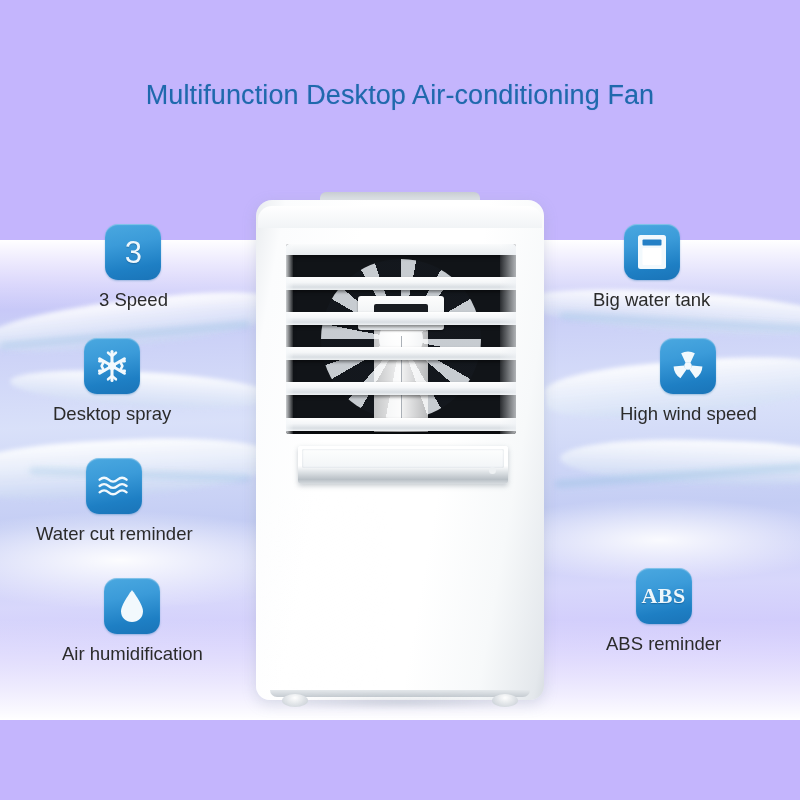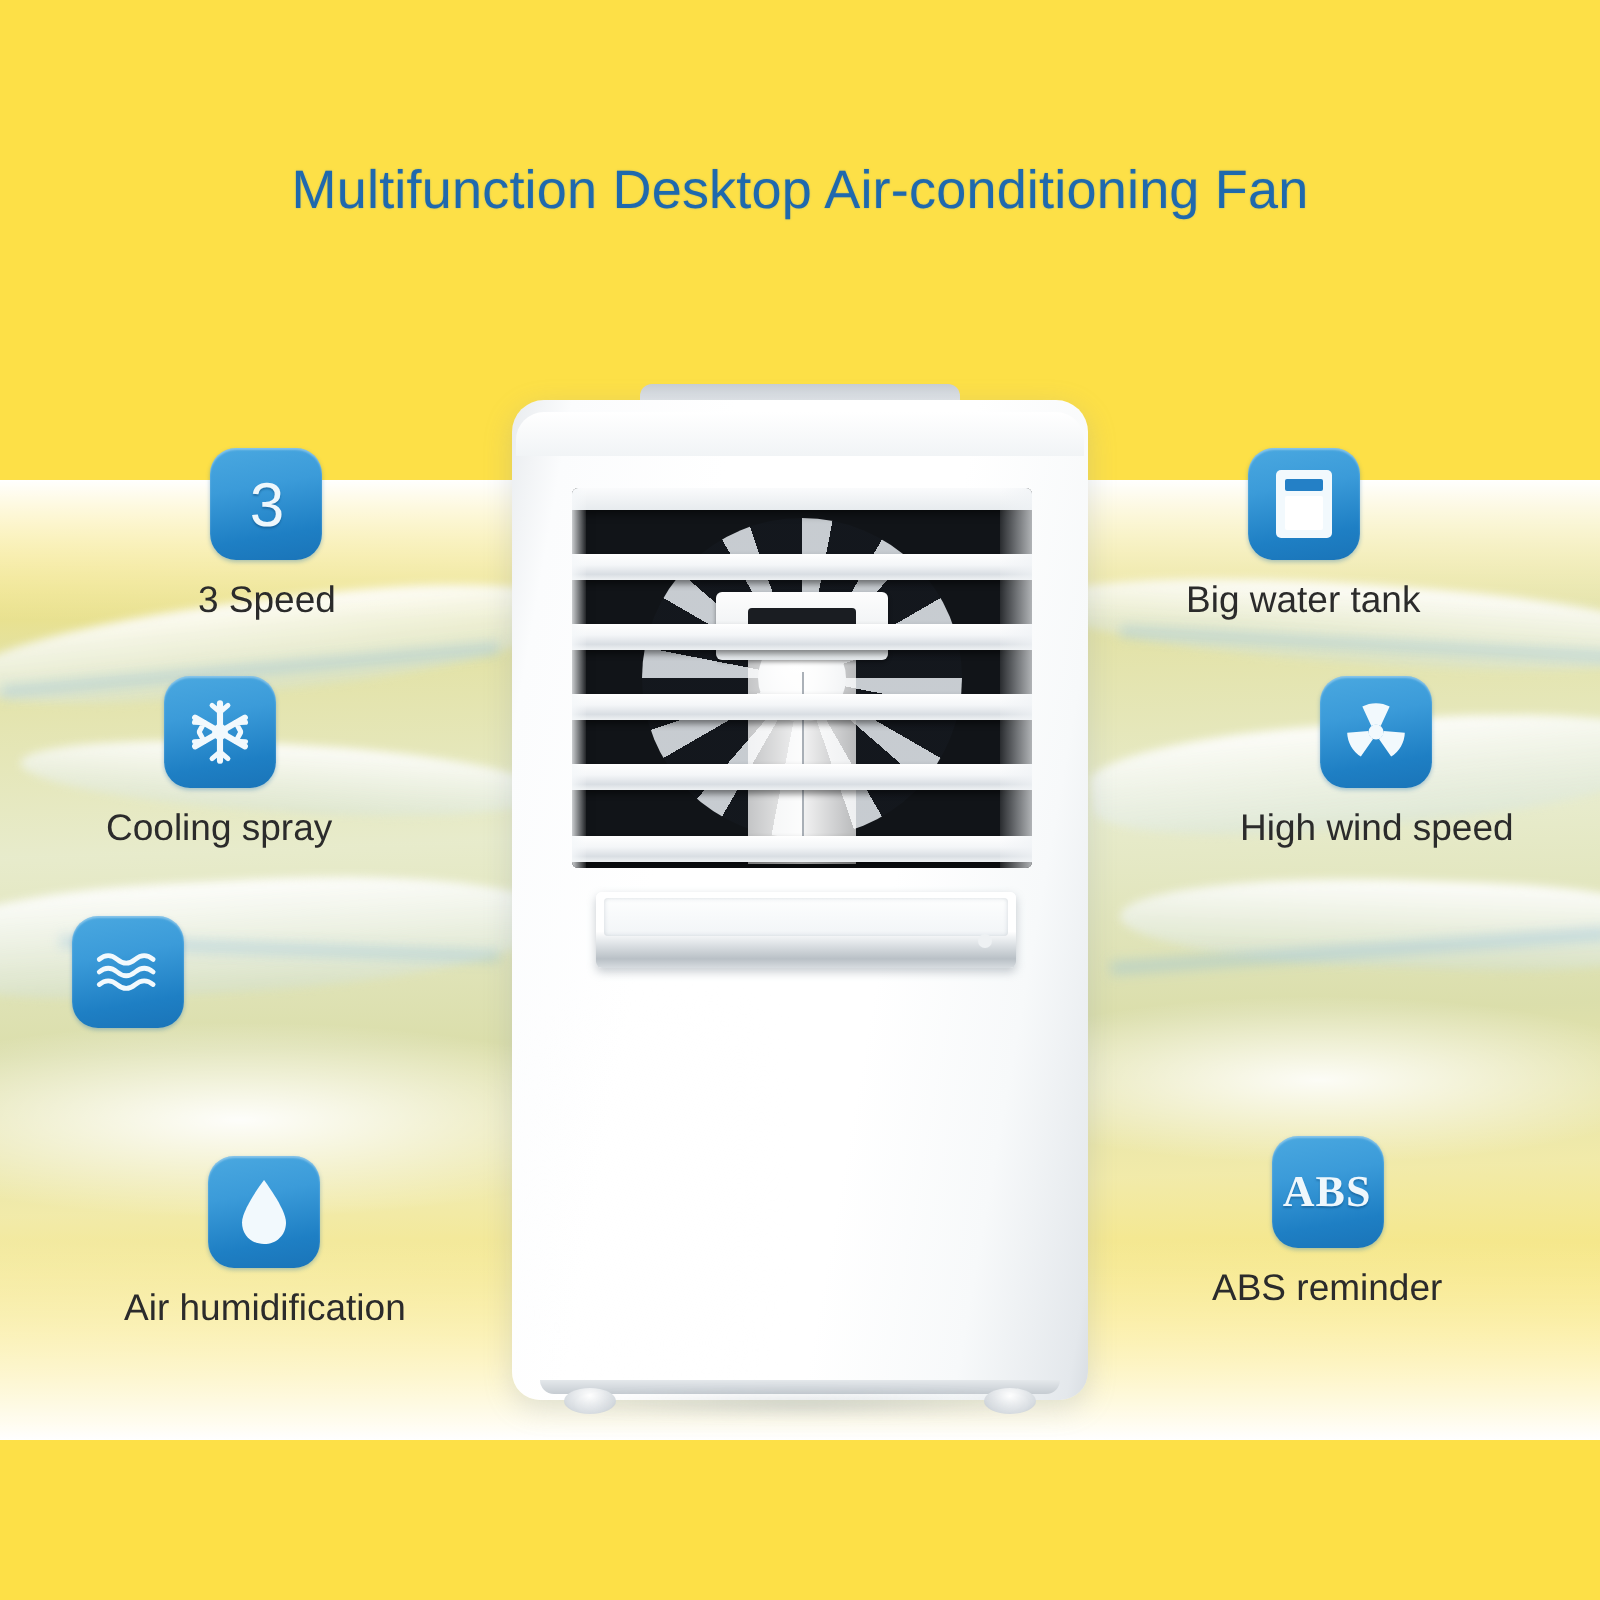--- a/index.html
+++ b/index.html
@@ -9,21 +9,21 @@
   }
   body {
     font-family: "Liberation Sans", sans-serif;
   }
 
   #canvas {
     position: relative;
     width: 800px;
     height: 800px;
     overflow: hidden;
-    background: #fde047;
+    background: #c4b5fd;
   }
 
   
   .bg-ice {
     position: absolute;
     left: 0;
     top: 240px;
     width: 800px;
     height: 470px;
     background:
@@ -388,33 +388,34 @@
           <path d="M20 9 L15.6 5.2 M20 9 L24.4 5.2"></path>
           <path d="M20 31 L15.6 34.8 M20 31 L24.4 34.8"></path>
           <path d="M11.2 14.8 L5.8 14.6 M11.2 14.8 L8.6 19.6"></path>
           <path d="M28.8 25.2 L34.2 25.4 M28.8 25.2 L31.4 20.4"></path>
           <path d="M11.2 25.2 L5.8 25.4 M11.2 25.2 L8.6 20.4"></path>
           <path d="M28.8 14.8 L34.2 14.6 M28.8 14.8 L31.4 19.6"></path>
         </g>
         <circle cx="20" cy="20" r="4.4" fill="#f2f9fd"></circle>
       </svg>
     </div>
-    <div class="feature-label">Cooling spray</div>
+    <div class="feature-label">Desktop spray</div>
   </div>
 
   <div class="feature f-watercut">
     <div class="feature-icon">
       <svg width="36" height="26" viewBox="0 0 40 28" aria-hidden="true">
         <g stroke="#f2f9fd" stroke-width="2.6" fill="none" stroke-linecap="round">
           <path d="M4 7 q5 -4.2 10 0 t10 0 t10 0"></path>
           <path d="M4 14 q5 -4.2 10 0 t10 0 t10 0"></path>
           <path d="M4 21 q5 -4.2 10 0 t10 0 t10 0"></path>
         </g>
       </svg>
     </div>
+    <div class="feature-label">Water cut reminder</div>
   </div>
 
   <div class="feature f-humid">
     <div class="feature-icon">
       <svg width="28" height="36" viewBox="0 0 28 36" aria-hidden="true">
         <path d="M14 2 C14 2 3 16.5 3 23.2 C3 29.6 7.9 34 14 34 C20.1 34 25 29.6 25 23.2 C25 16.5 14 2 14 2 Z" fill="#f2f9fd"></path>
       </svg>
     </div>
     <div class="feature-label">Air humidification</div>
   </div>

